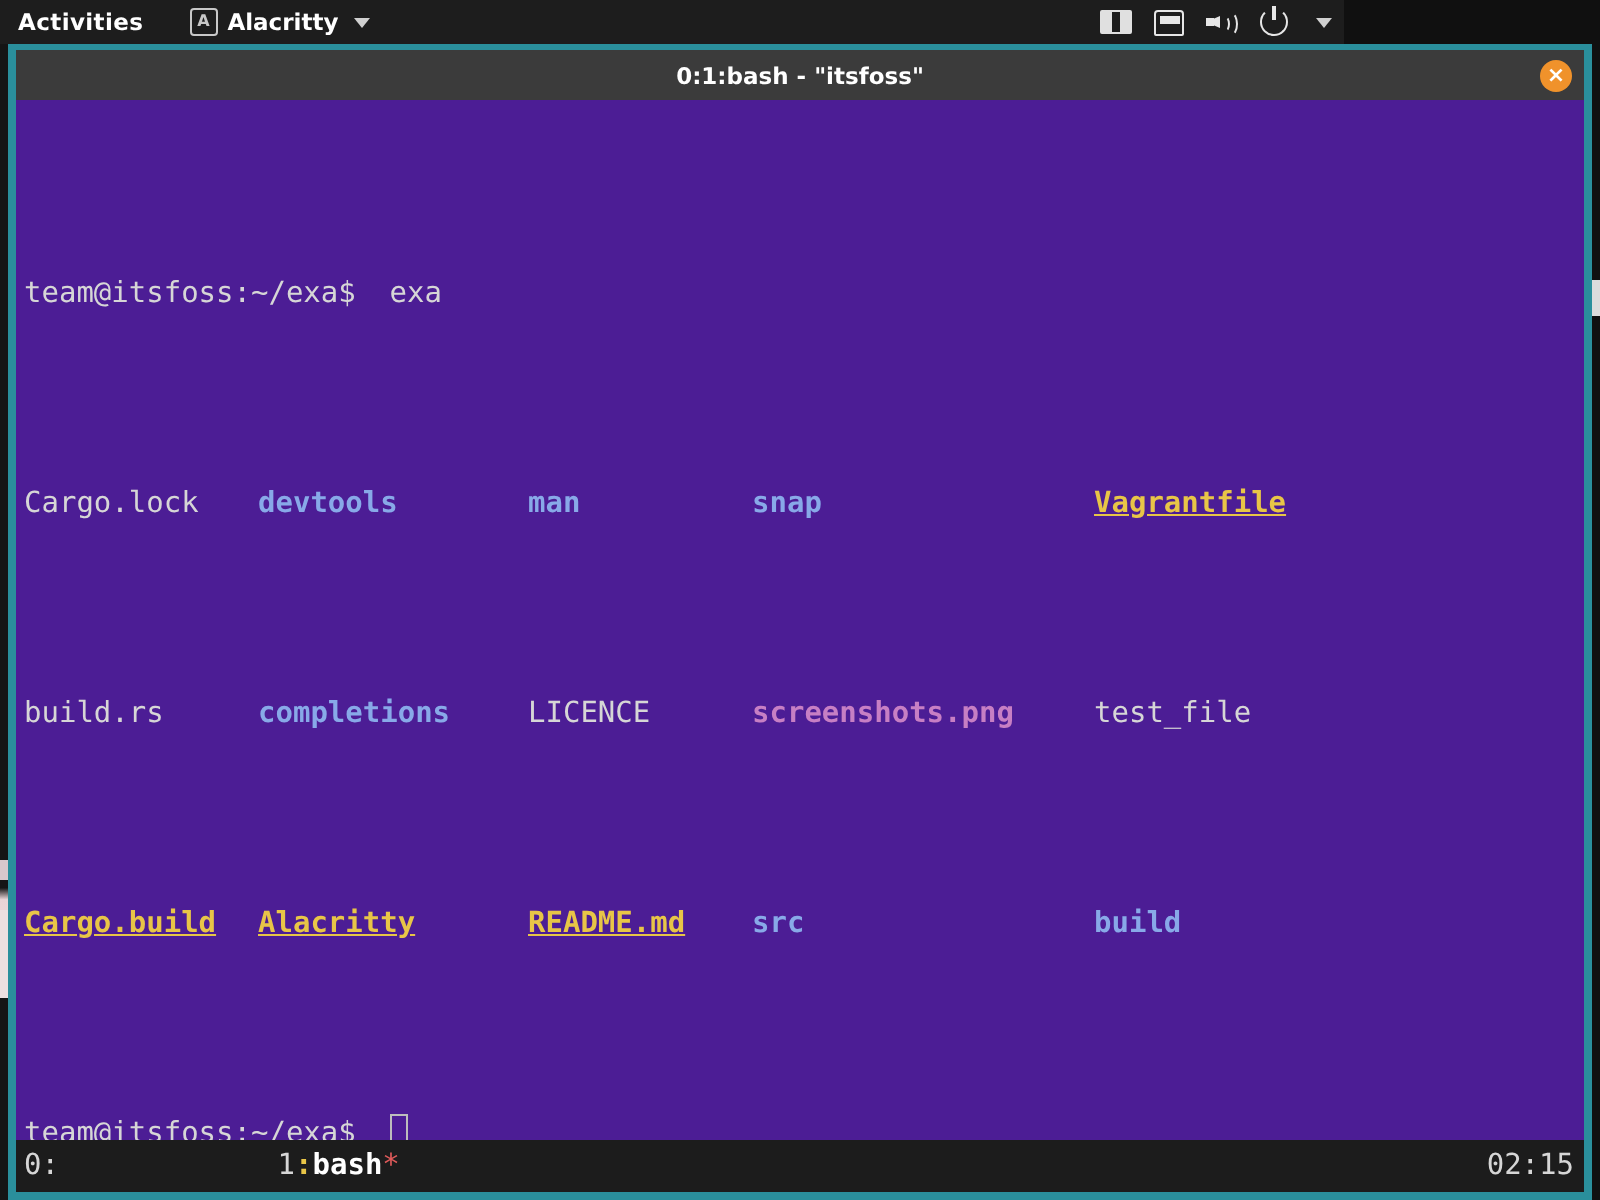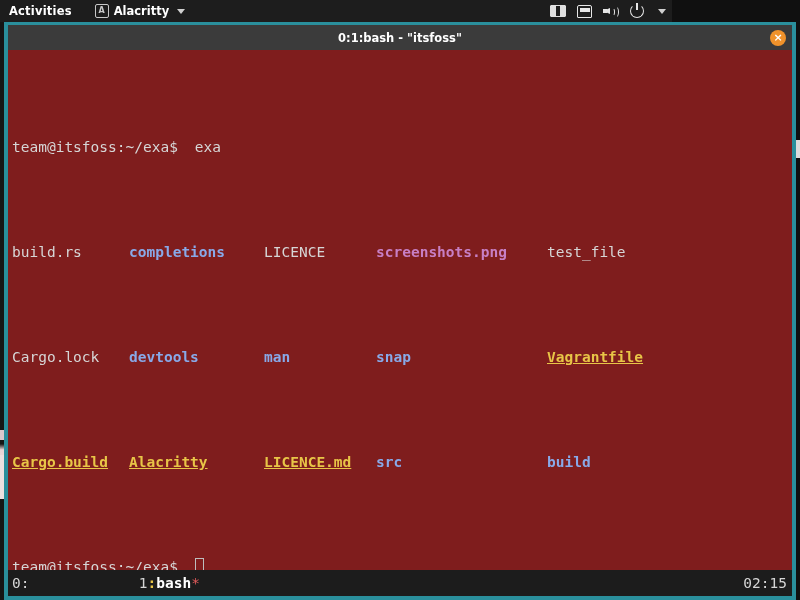--- a/index.html
+++ b/index.html
@@ -231,21 +231,21 @@
     line-height: 16px;
     text-align: center;
     font-weight: bold;
     font-family: "DejaVu Sans", sans-serif;
   }
 
   
   .terminal {
     position: relative;
     height: calc(100% - 25px);
-    background: #7f1d1d;
+    background: #4c1d95;
     overflow: hidden;
   }
   .term-body {
     position: absolute;
     left: 0; right: 0; top: 0;
     bottom: 26px;
     padding: 3px 0 0 4px;
     box-sizing: border-box;
     font-family: "DejaVu Sans Mono", monospace;
     font-size: 14.5px;
@@ -349,41 +349,41 @@
       <div class="term-body">
 
         
         <div class="term-row">
           <span class="cell c-prompt" style="left:0">team@itsfoss:~/exa$</span>
           <span class="cell c-default" style="left:174px"> exa</span>
         </div>
 
         
         <div class="term-row">
+          <span class="cell c-default" style="left:0px">Cargo.lock</span>
+          <span class="cell c-dir" style="left:117px">devtools</span>
+          <span class="cell c-dir" style="left:252px">man</span>
+          <span class="cell c-dir" style="left:364px">snap</span>
+          <span class="cell c-exec" style="left:535px">Vagrantfile</span>
+        </div>
+
+        
+        <div class="term-row">
           <span class="cell c-default" style="left:0px">build.rs</span>
           <span class="cell c-dir" style="left:117px">completions</span>
           <span class="cell c-default" style="left:252px">LICENCE</span>
           <span class="cell c-image" style="left:364px">screenshots.png</span>
           <span class="cell c-default" style="left:535px">test_file</span>
         </div>
 
         
         <div class="term-row">
-          <span class="cell c-default" style="left:0px">Cargo.lock</span>
-          <span class="cell c-dir" style="left:117px">devtools</span>
-          <span class="cell c-dir" style="left:252px">man</span>
-          <span class="cell c-dir" style="left:364px">snap</span>
-          <span class="cell c-exec" style="left:535px">Vagrantfile</span>
-        </div>
-
-        
-        <div class="term-row">
           <span class="cell c-exec" style="left:0px">Cargo.build</span>
           <span class="cell c-exec" style="left:117px">Alacritty</span>
-          <span class="cell c-exec" style="left:252px">LICENCE.md</span>
+          <span class="cell c-exec" style="left:252px">README.md</span>
           <span class="cell c-dir" style="left:364px">src</span>
           <span class="cell c-dir" style="left:535px">build</span>
         </div>
 
         
         <div class="term-row">
           <span class="cell c-prompt" style="left:0">team@itsfoss:~/exa$</span>
           <span class="cell" style="left:183px"><span class="cursor-blk"></span></span>
         </div>
 

